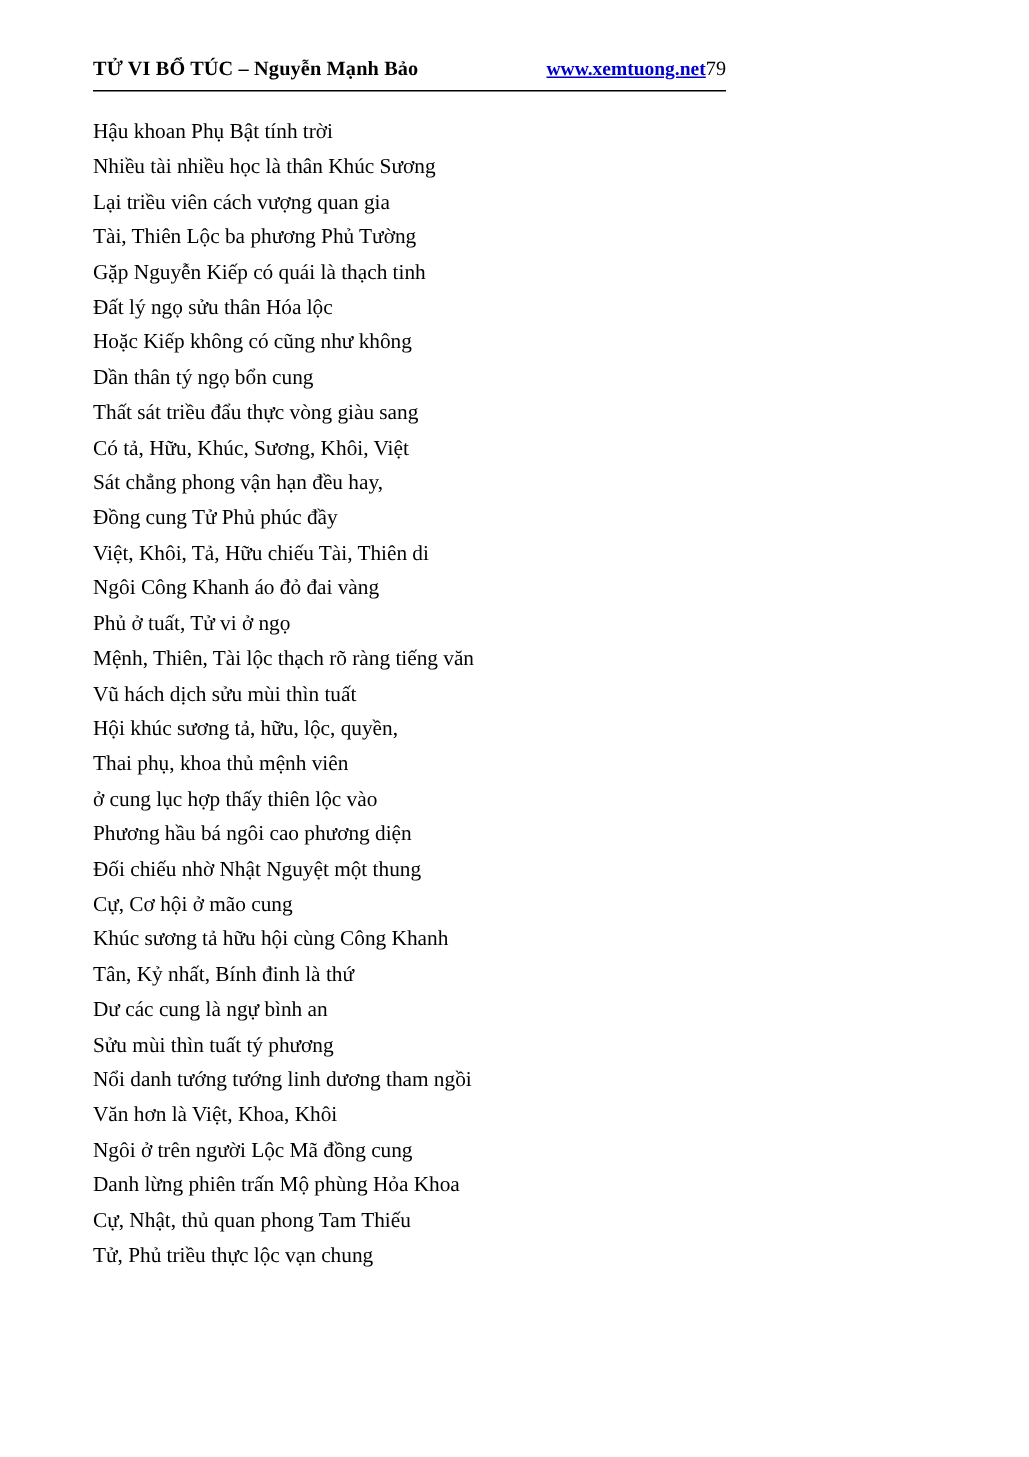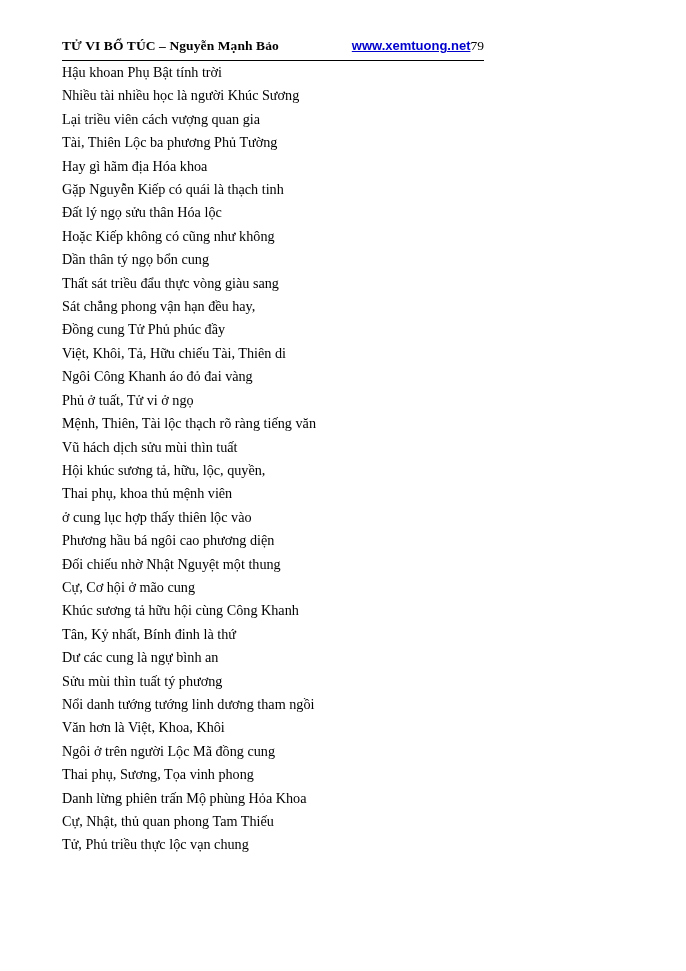--- a/index.html
+++ b/index.html
@@ -30,33 +30,33 @@
   }
   .header-title {
     font-weight: bold;
     white-space: nowrap;
     letter-spacing: 0.1px;
   }
   .header-spacer {
     flex: 1 1 auto;
   }
   .header-url {
-    font-family: Liberation Sans, sans-serif;
+    font-family: Liberation Serif, serif;
     font-weight: bold;
     font-size: 13px;
     color: #0000cc;
     text-decoration: underline;
     white-space: nowrap;
   }
   .header-page {
     font-size: 13.5px;
     white-space: nowrap;
   }
   .body-text {
-    margin-top: 0;
+    margin-top: 16px;
   }
   .line {
     font-size: 14.2px;
     line-height: 23.4px;
     white-space: pre;
   }
 </style>
 </head>
 <body>
 
@@ -64,48 +64,47 @@
 
   <div class="header">
     <span class="header-title">TỬ VI BỔ TÚC – Nguyễn Mạnh Bảo</span>
     <span class="header-spacer"></span>
     <span class="header-url">www.xemtuong.net</span>
     <span class="header-page">79</span>
   </div>
 
   <div class="body-text">
     <div class="line">Hậu khoan Phụ Bật tính trời</div>
-    <div class="line">Nhiều tài nhiều học là người Khúc Sương</div>
+    <div class="line">Nhiều tài nhiều học là thân Khúc Sương</div>
     <div class="line">Lại triều viên cách vượng quan gia</div>
     <div class="line">Tài, Thiên Lộc ba phương Phủ Tường</div>
-    <div class="line">Hay gì hãm địa Hóa khoa</div>
     <div class="line">Gặp Nguyễn Kiếp có quái là thạch tinh</div>
     <div class="line">Đất lý ngọ sửu thân Hóa lộc</div>
     <div class="line">Hoặc Kiếp không có cũng như không</div>
     <div class="line">Dần thân tý ngọ bổn cung</div>
     <div class="line">Thất sát triều đẩu thực vòng giàu sang</div>
+    <div class="line">Có tả, Hữu, Khúc, Sương, Khôi, Việt</div>
     <div class="line">Sát chẳng phong vận hạn đều hay,</div>
     <div class="line">Đồng cung Tử Phủ phúc đầy</div>
     <div class="line">Việt, Khôi, Tả, Hữu chiếu Tài, Thiên di</div>
     <div class="line">Ngôi Công Khanh áo đỏ đai vàng</div>
     <div class="line">Phủ ở tuất, Tử vi ở ngọ</div>
     <div class="line">Mệnh, Thiên, Tài lộc thạch rõ ràng tiếng văn</div>
     <div class="line">Vũ hách dịch sửu mùi thìn tuất</div>
     <div class="line">Hội khúc sương tả, hữu, lộc, quyền,</div>
     <div class="line">Thai phụ, khoa thủ mệnh viên</div>
     <div class="line">ở cung lục hợp thấy thiên lộc vào</div>
     <div class="line">Phương hầu bá ngôi cao phương diện</div>
     <div class="line">Đối chiếu nhờ Nhật Nguyệt một thung</div>
     <div class="line">Cự, Cơ hội ở mão cung</div>
     <div class="line">Khúc sương tả hữu hội cùng Công Khanh</div>
     <div class="line">Tân, Kỷ nhất, Bính đinh là thứ</div>
     <div class="line">Dư các cung là ngự bình an</div>
     <div class="line">Sửu mùi thìn tuất tý phương</div>
     <div class="line">Nổi danh tướng tướng linh dương tham ngồi</div>
     <div class="line">Văn hơn là Việt, Khoa, Khôi</div>
     <div class="line">Ngôi ở trên người Lộc Mã đồng cung</div>
-    <div class="line">Thai phụ, Sương, Tọa vinh phong</div>
     <div class="line">Danh lừng phiên trấn Mộ phùng Hỏa Khoa</div>
     <div class="line">Cự, Nhật, thủ quan phong Tam Thiếu</div>
     <div class="line">Tử, Phủ triều thực lộc vạn chung</div>
   </div>
 
 </div>
 
 </body></html>

